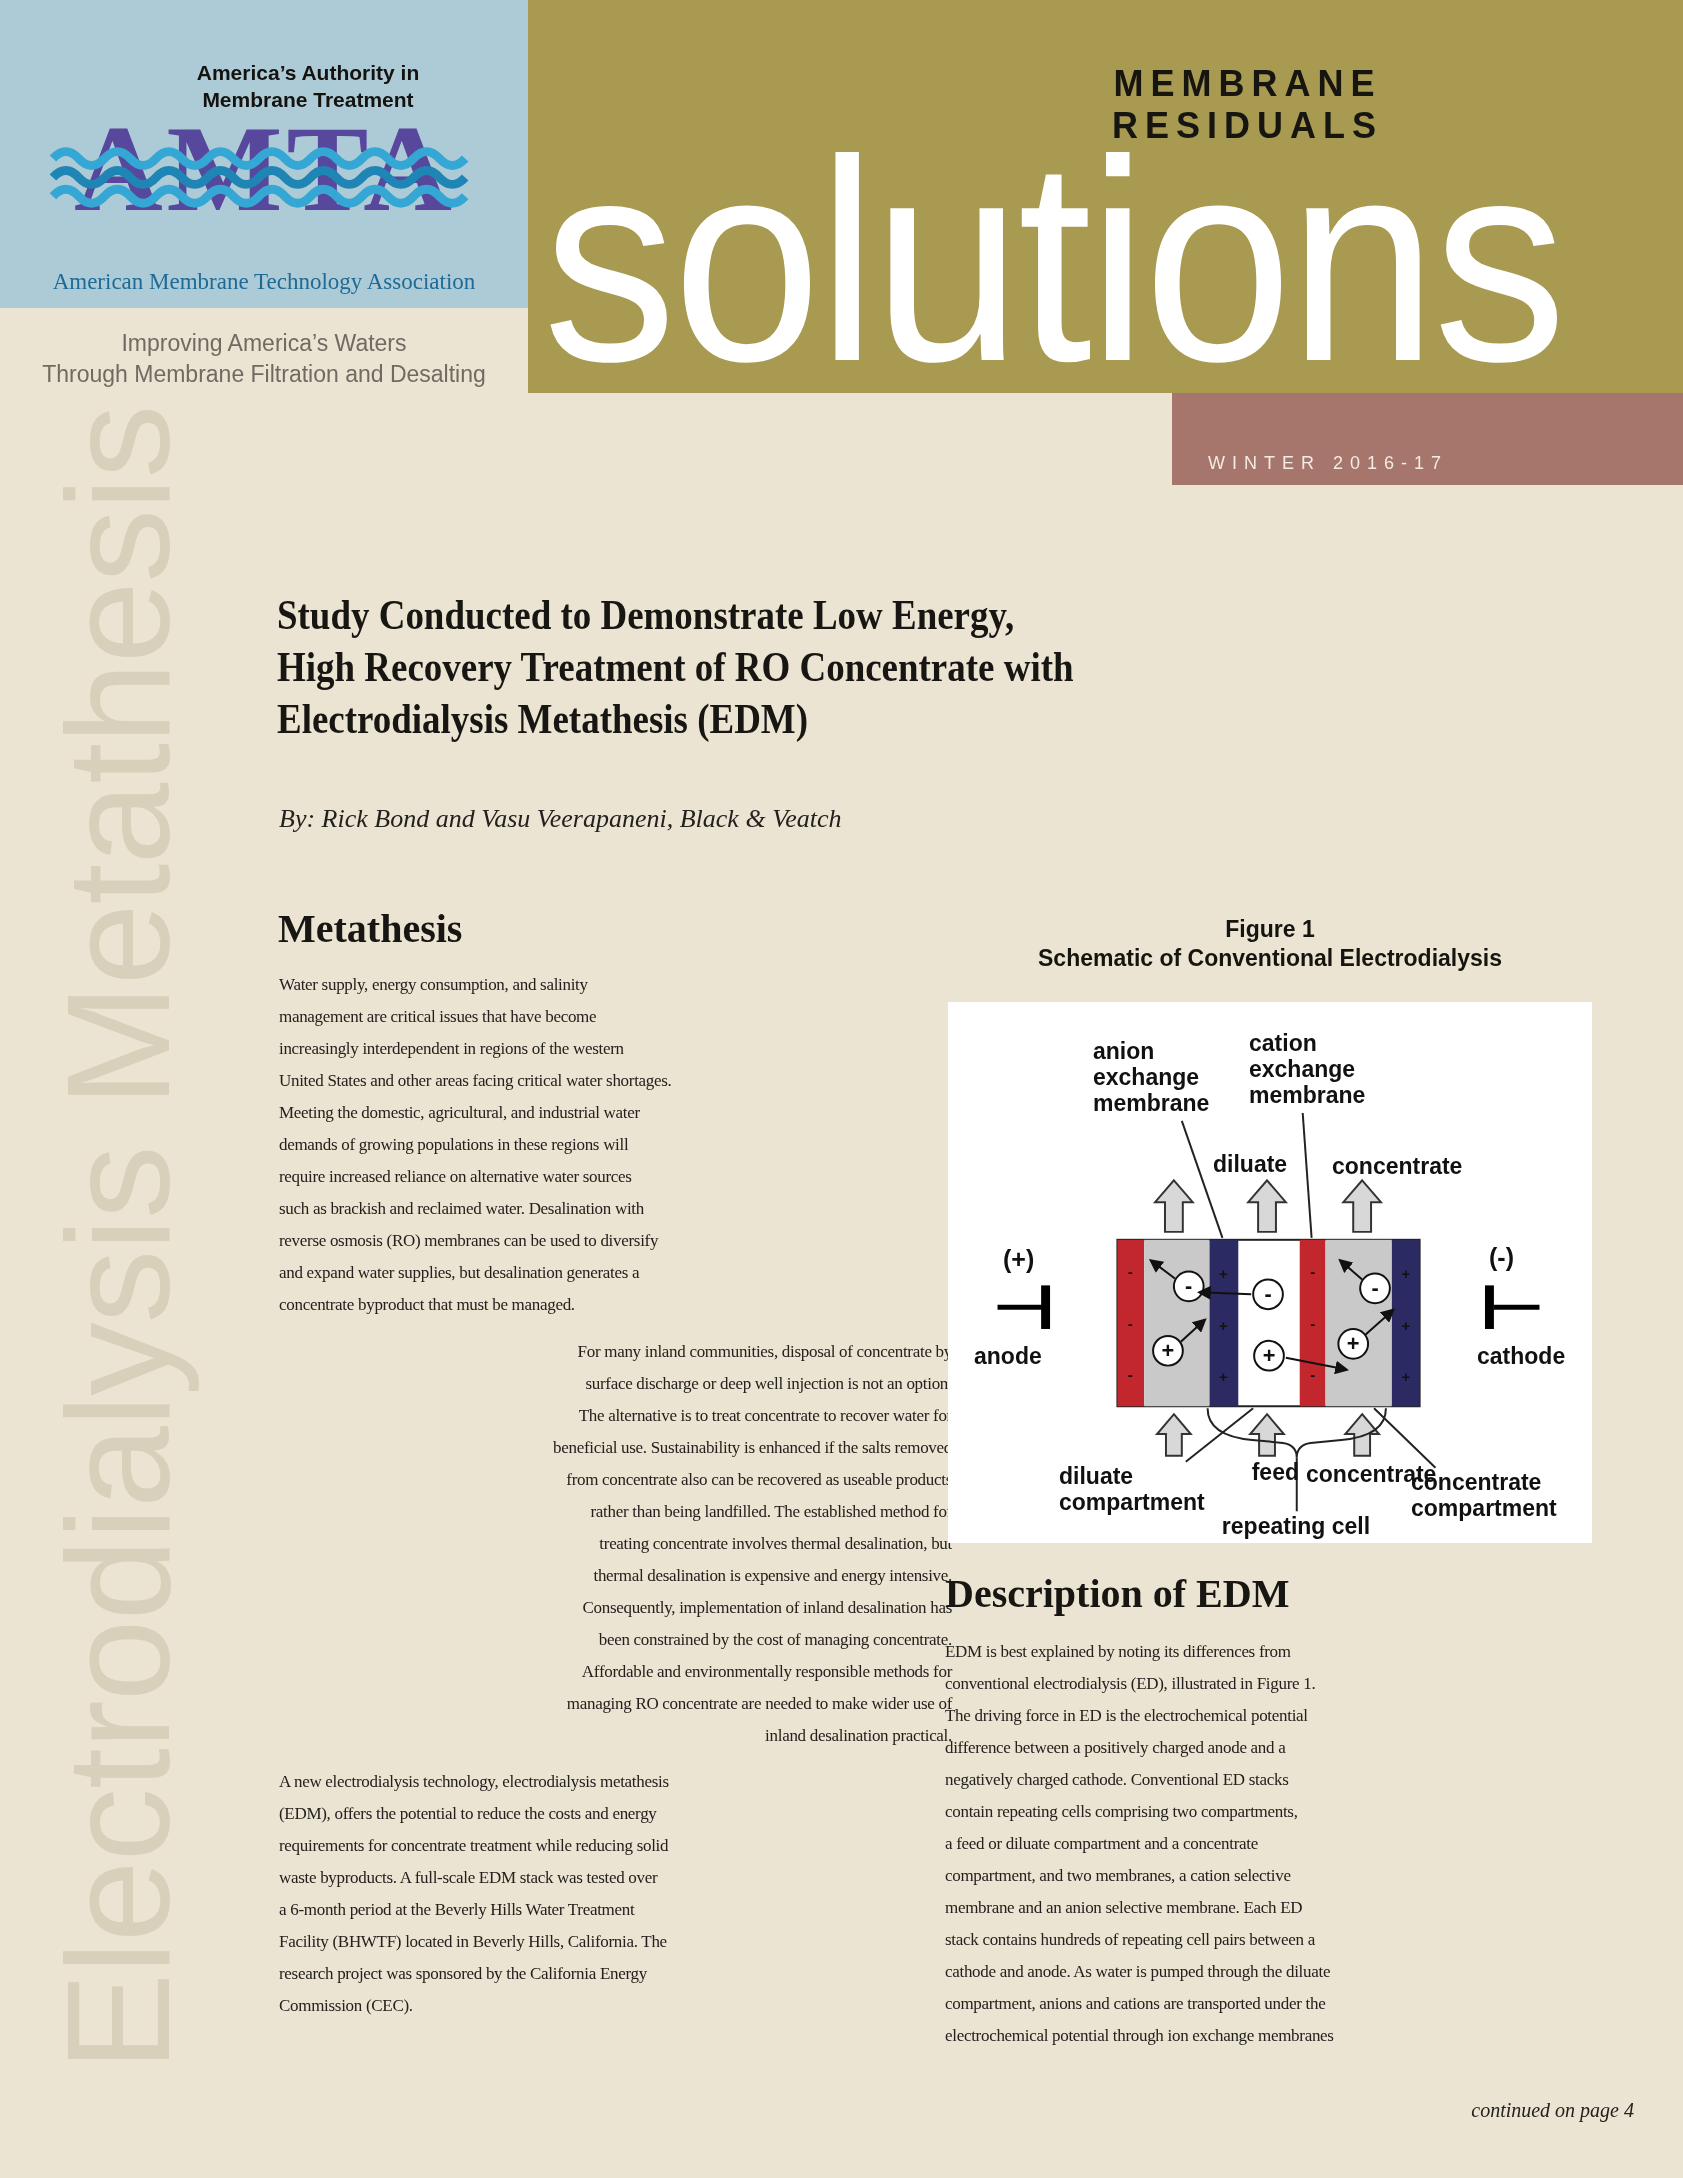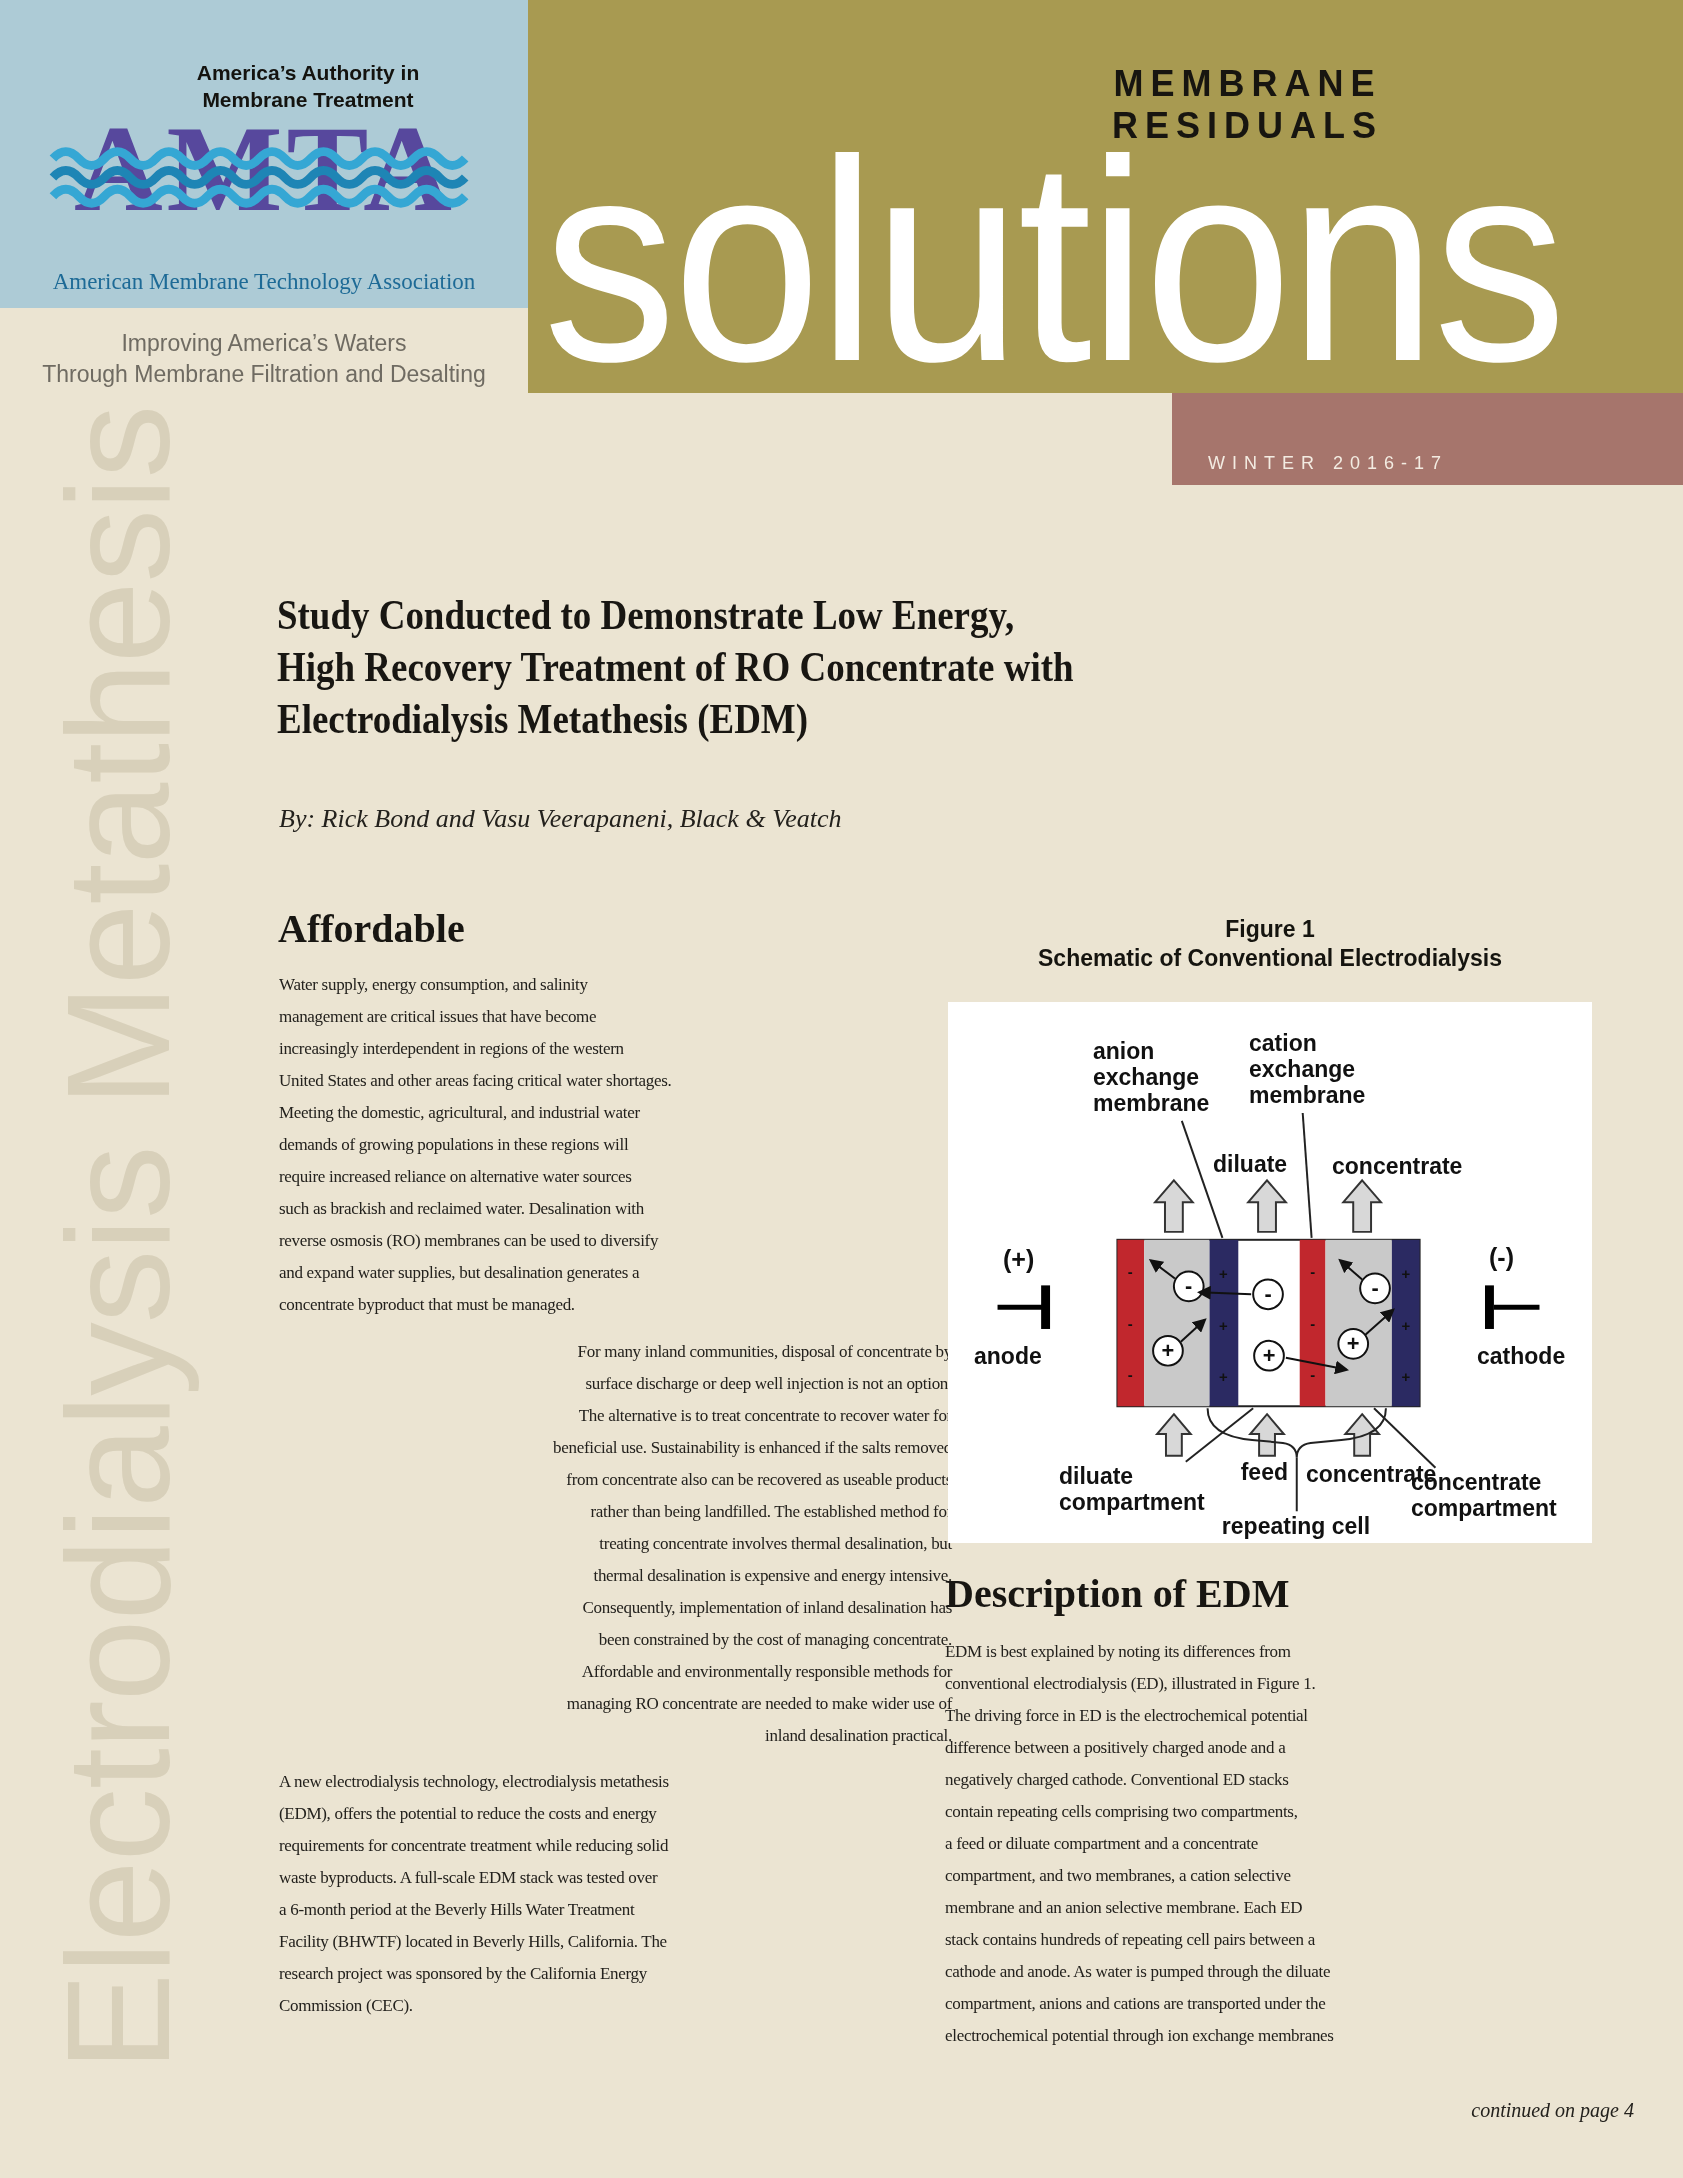--- a/index.html
+++ b/index.html
@@ -55,21 +55,21 @@
   .fig-label{position:absolute;font-family:"Liberation Sans",sans-serif;font-weight:bold;
       font-size:23px;line-height:26px;color:#111111;}
   .fl-anion{left:145px;top:36px;}
   .fl-cation{left:301px;top:28px;}
   .fl-diluate{left:265px;top:149px;}
   .fl-conc-top{left:384px;top:151px;}
   .fl-anode-sign{left:55px;top:244px;font-size:25px;}
   .fl-anode{left:26px;top:341px;}
   .fl-cathode-sign{left:541px;top:242px;font-size:25px;}
   .fl-cathode{left:529px;top:341px;}
-  .fl-feed{left:255px;top:457px;width:85px;text-align:right;}
+  .fl-feed{left:266px;top:457px;width:85px;text-align:right;}
   .fl-conc-bottom{left:358px;top:459px;}
   .fl-dil-comp{left:111px;top:461px;}
   .fl-conc-comp{left:463px;top:467px;}
   .fl-repeating{left:249px;top:511px;width:198px;text-align:center;}
 
   .desc-heading{left:945px;top:1570px;}
   .desc-body{left:945px;top:1636px;width:703px;}
   .continued-note{left:990px;top:2099px;width:644px;text-align:right;
       font-style:italic;font-size:20px;color:#23211d;}
 </style>
@@ -98,21 +98,21 @@
   <div class="abs mission-tagline ml">Improving America’s Waters
 Through Membrane Filtration and Desalting</div>
 
   <div class="abs watermark">Electrodialysis Metathesis</div>
 
   <h1 class="abs article-title ml" style="margin:0;">Study Conducted to Demonstrate Low Energy,
 High Recovery Treatment of RO Concentrate with
 Electrodialysis Metathesis (EDM)</h1>
   <div class="abs article-byline">By: Rick Bond and Vasu Veerapaneni, Black &amp; Veatch</div>
 
-  <h2 class="abs col-heading bg-heading" style="margin:0;">Affordable</h2>
+  <h2 class="abs col-heading bg-heading" style="margin:0;">Metathesis</h2>
   <div class="abs body-text ml p1">Water supply, energy consumption, and salinity
 management are critical issues that have become
 increasingly interdependent in regions of the western
 United States and other areas facing critical water shortages.
 Meeting the domestic, agricultural, and industrial water
 demands of growing populations in these regions will
 require increased reliance on alternative water sources
 such as brackish and reclaimed water. Desalination with
 reverse osmosis (RO) membranes can be used to diversify
 and expand water supplies, but desalination generates a

